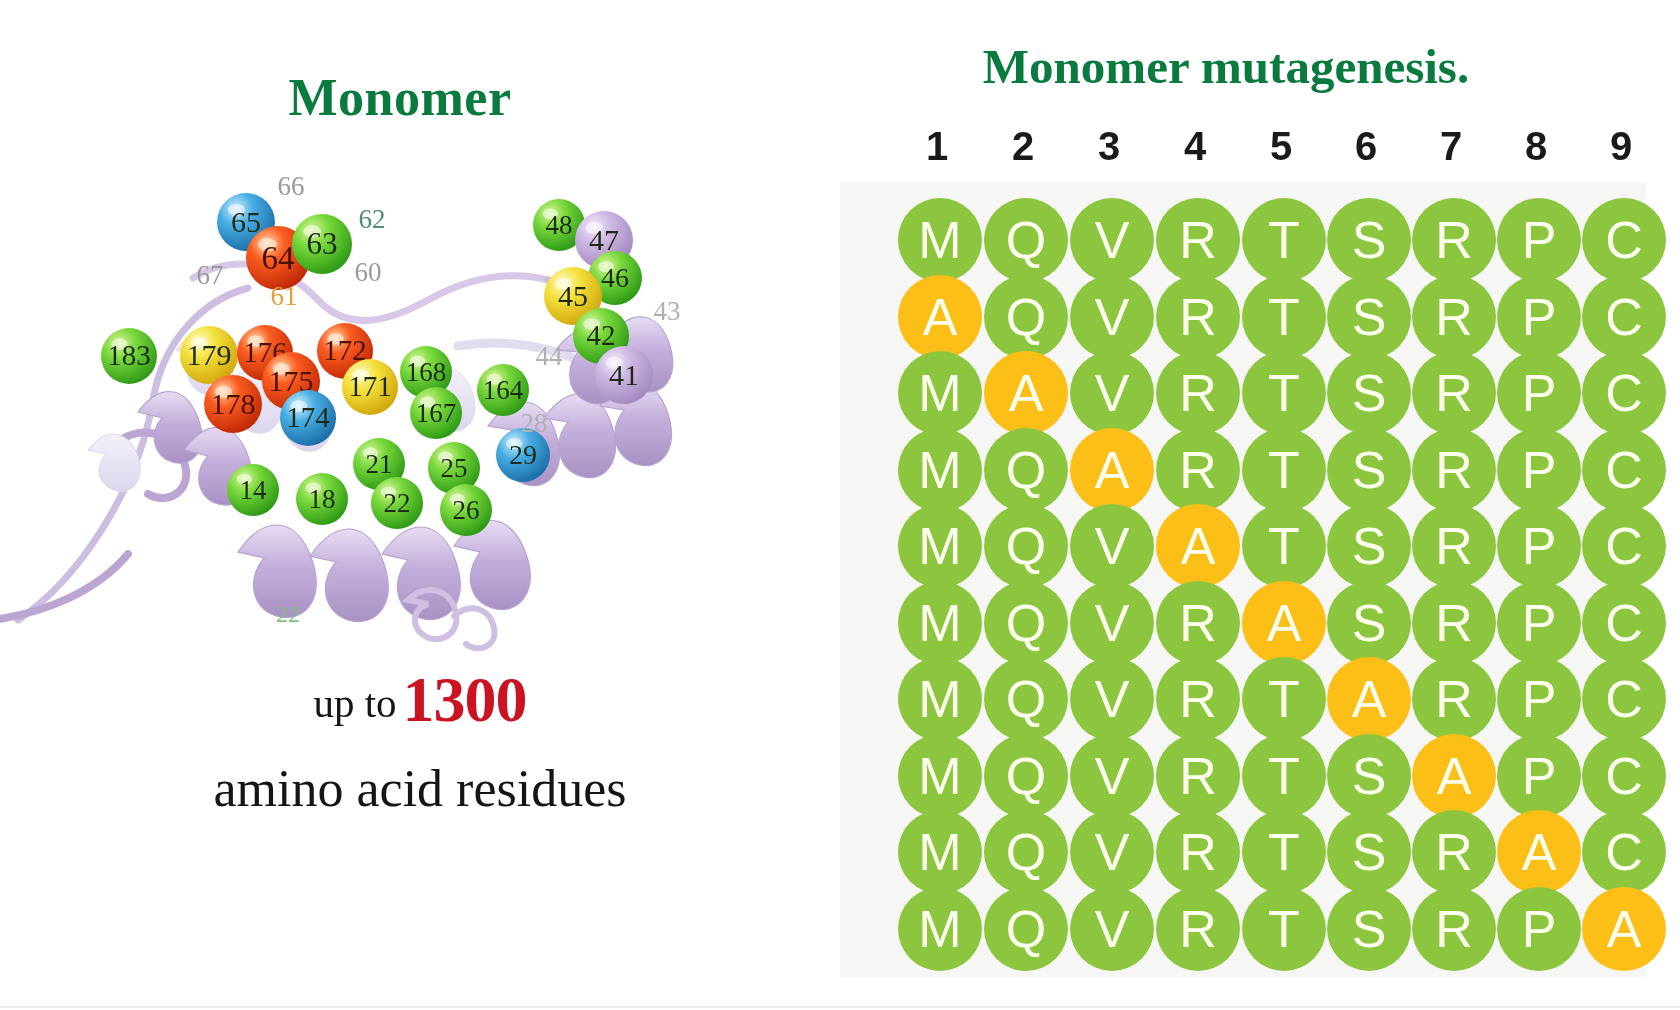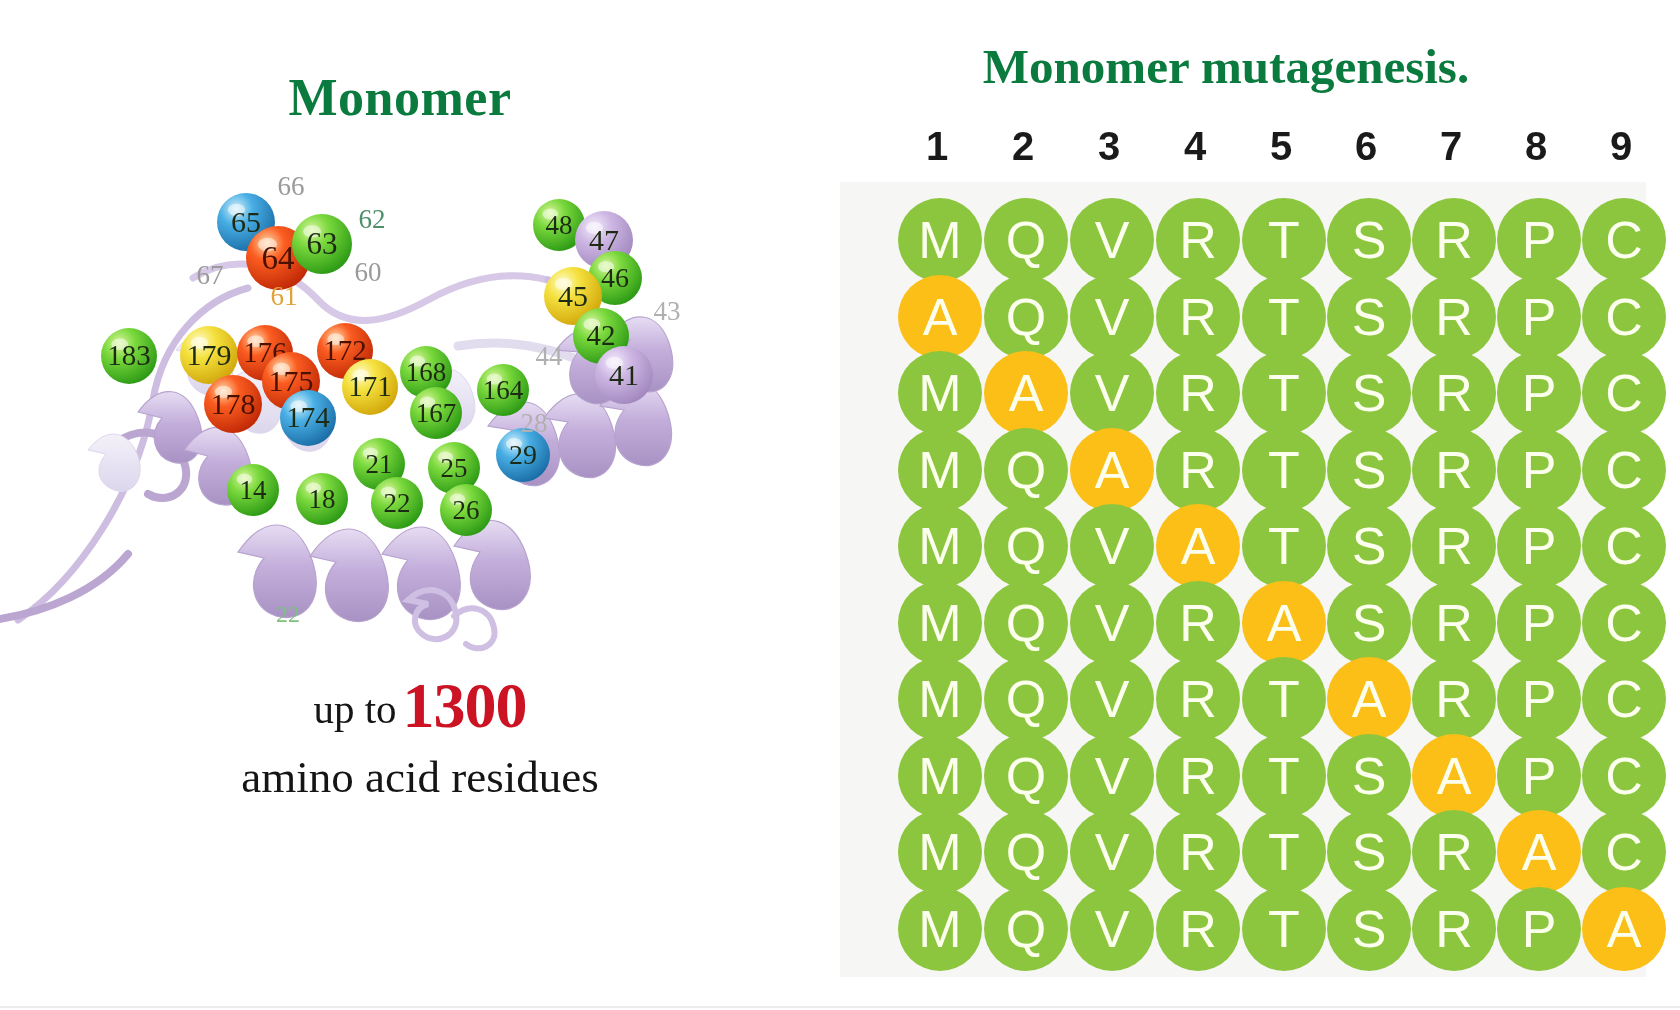--- a/index.html
+++ b/index.html
@@ -9,24 +9,24 @@
 
   
   #left-panel{position:absolute;left:0;top:0;width:800px;height:1010px;background:#fff;}
   #monomer-title{position:absolute;left:250px;top:68px;width:300px;text-align:center;
       font-family:"Liberation Serif",serif;font-weight:bold;font-size:52px;
       color:#0b7a3e;letter-spacing:.5px;}
   #structure{position:absolute;left:-12px;top:150px;width:740px;height:520px;}
   #caption{position:absolute;left:140px;top:660px;width:560px;text-align:center;
       font-family:"Liberation Serif",serif;color:#151515;}
   #cap-l1{font-size:41px;line-height:1.18;}
-  #cap-l2{font-size:41px;line-height:1.25;margin-top:6px;white-space:nowrap;}
+  #cap-l2{font-size:41px;line-height:1.25;white-space:nowrap;}
   #cap-l2 .num{font-size:64px;font-weight:bold;color:#cc1323;letter-spacing:-1px;
       vertical-align:-4px;margin-left:6px;}
-  #cap-l3{font-size:45px;line-height:1.2;margin-top:4px;}
+  #cap-l3{font-size:52px;line-height:1.2;margin-top:18px;}
 
   
   #right-panel{position:absolute;left:800px;top:0;width:880px;height:1010px;background:#fff;}
   #mut-title{position:absolute;left:836px;top:38px;width:780px;text-align:center;
       font-family:"Liberation Serif",serif;font-weight:bold;font-size:49px;
       color:#0b7a3e;}
   #col-headers{position:absolute;left:840px;top:124px;width:806px;height:48px;}
   .col-num{position:absolute;top:0;width:50px;text-align:center;font-size:40px;
       font-weight:bold;color:#1a1a1a;font-family:"Liberation Sans",sans-serif;}
   #grid-panel{position:absolute;left:840px;top:182px;width:806px;height:795px;

